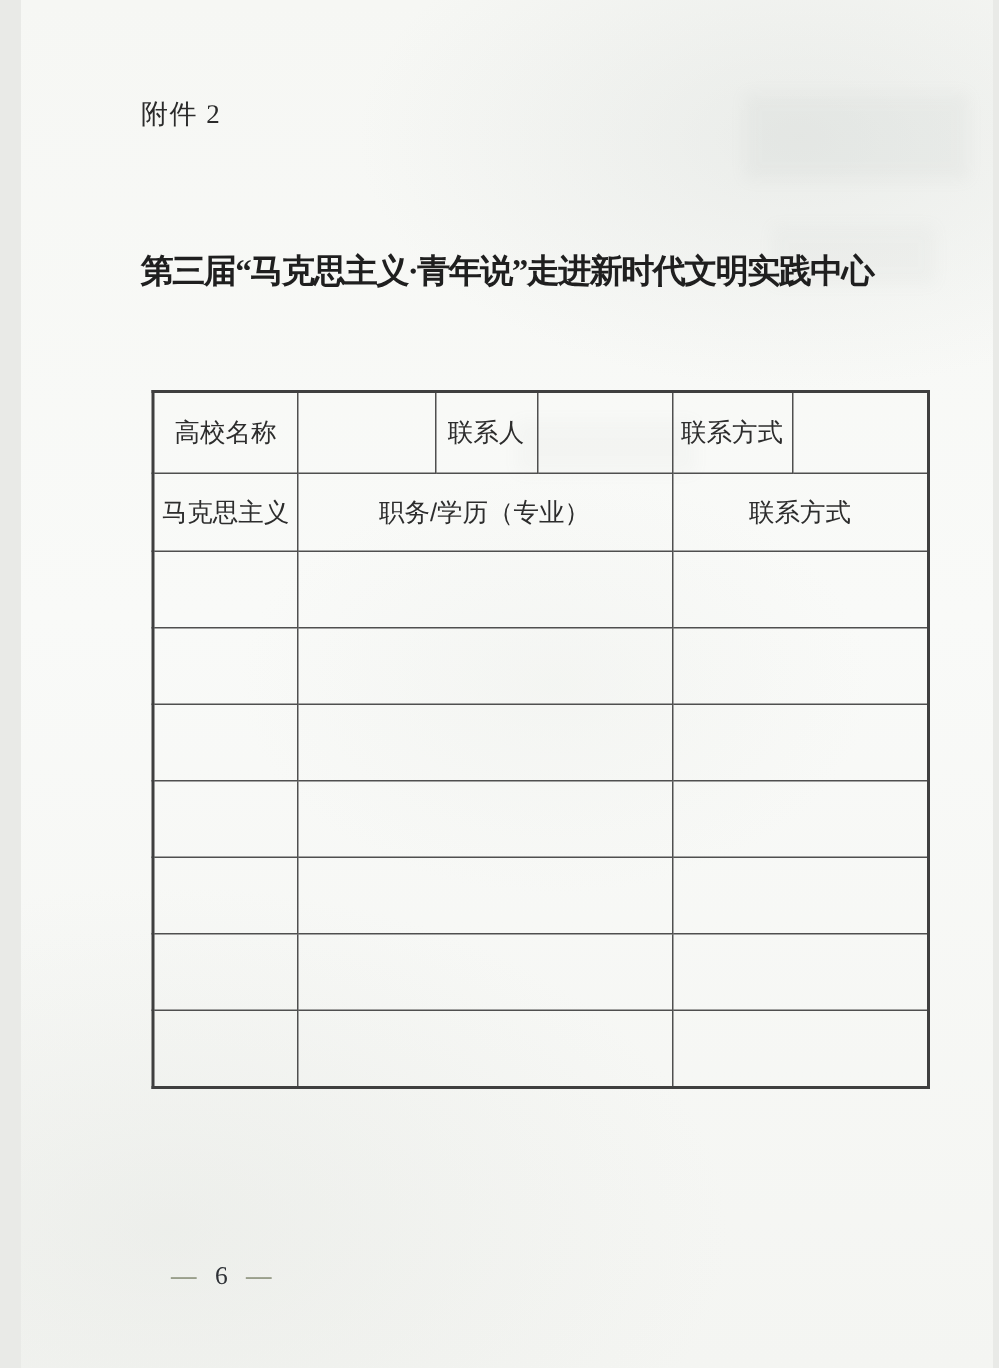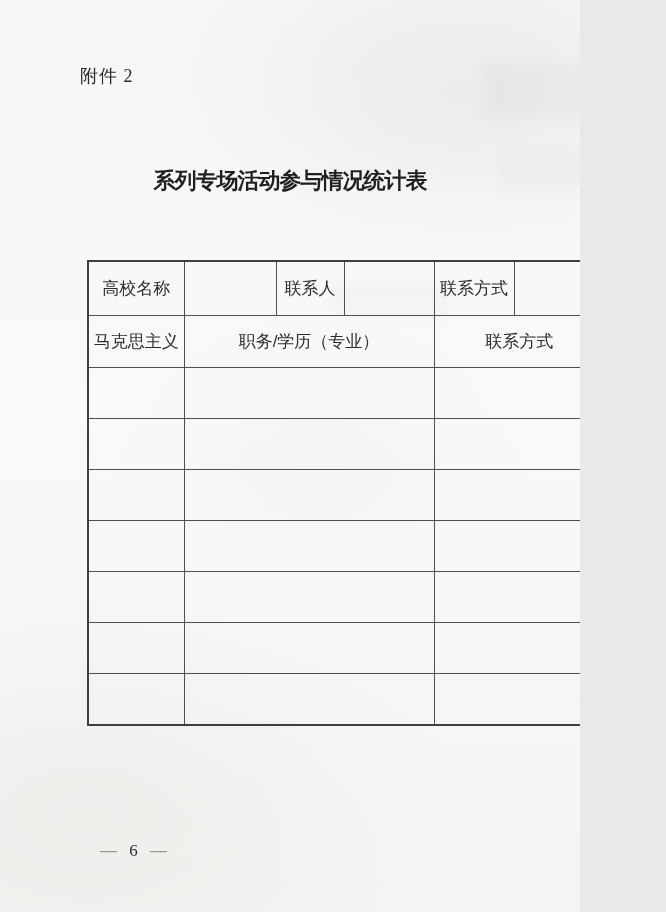--- a/index.html
+++ b/index.html
@@ -10,28 +10,29 @@
     --dash:#949a85;
   }
   html,body{margin:0;padding:0;}
   body{
     width:666px;height:912px;
     font-family:"Liberation Serif", serif;
     background:#e9eae7;
   }
   .scan{
     position:relative;
-    width:580px;height:912px;
+    width:648px;height:912px;
     overflow:hidden;
     color:var(--ink);
     background:
       radial-gradient(ellipse 420px 240px at 80% 10%, rgba(205,210,207,0.30), transparent 70%),
       radial-gradient(ellipse 520px 320px at 15% 90%, rgba(222,225,220,0.35), transparent 72%),
       radial-gradient(ellipse 300px 200px at 55% 50%, rgba(235,237,233,0.35), transparent 70%),
       linear-gradient(180deg,#f6f7f4 0%, #f9faf8 45%, #f4f5f2 100%);
+    margin-left: 14px;
   }
   
   .artifact{
     position:absolute;
     background:#9aa19e;
     filter:blur(5px);
     pointer-events:none;
   }
   .a1{top:62px;left:482px;width:150px;height:58px;opacity:0.07;}
   .a2{top:150px;left:500px;width:110px;height:40px;opacity:0.05;}
@@ -98,21 +99,21 @@
 
 <div class="scan">
 
   <div class="artifact a1"></div>
   <div class="artifact a2"></div>
   <div class="artifact a3"></div>
 
   <div class="attachment">附件 2</div>
 
   <div class="title">
-    <div>系列专场活动参与情况统计表</div>
+    <div>第三届“马克思主义·青年说”走进新时代文明实践中心</div>
   </div>
 
   <table class="form-table">
     <colgroup>
       <col style="width:96px">
       <col style="width:92px">
       <col style="width:68px">
       <col style="width:90px">
       <col style="width:80px">
       <col style="width:91px">

